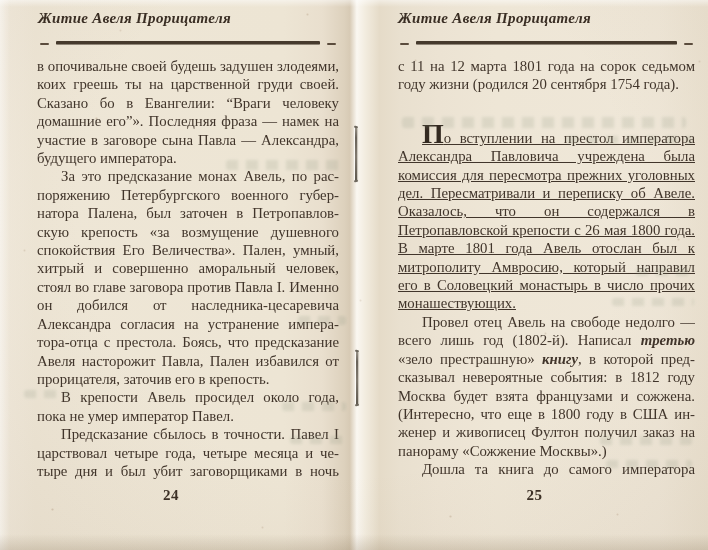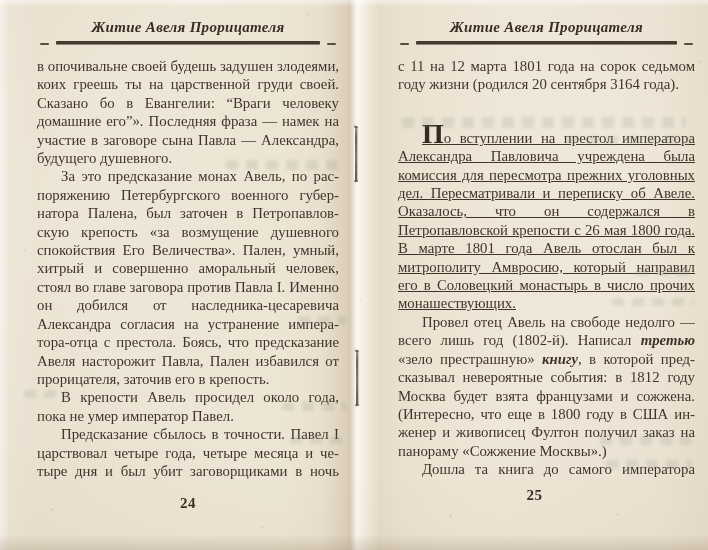--- a/index.html
+++ b/index.html
@@ -12,21 +12,21 @@
       linear-gradient(90deg, rgba(255,255,255,.45) 0, rgba(255,255,255,0) 10px),
       radial-gradient(ellipse at 50% 38%, rgba(0,0,0,0) 55%, rgba(150,125,95,.10) 100%),
       linear-gradient(90deg,
         #f2ebde 0%, #eee6d6 5%, #ede5d4 40%, #e9dfce 45.5%,
         #ddd1bd 48.6%, #d7cab5 49.4%, #faf7f1 50.4%, #f2ecdf 51.6%,
         #e5dbc8 53.6%, #e9e0cf 56.5%, #ece3d3 62%, #eee6d6 70%,
         #efe7d8 93%, #ebe2d1 100%);
     color:#40342a;
   }
   .running-head{
-    position:absolute;top:19px;text-align:center;
+    position:absolute;top:10px;
     font-weight:bold;font-style:italic;font-size:15px;letter-spacing:.3px;color:#3a2e24;
   }
   .running-head.left{left:38px;width:300px;}
   .running-head.right{left:398px;width:297px;}
   .head-rule{position:absolute;top:41px;display:flex;align-items:center;height:4px;}
   .head-rule.left{left:40px;width:296px;}
   .head-rule.right{left:400px;width:293px;}
   .head-rule .dash{width:9px;height:2px;background:#5b4c3d;border-radius:1px;flex:0 0 auto;margin-top:1px;}
   .head-rule .line{
     flex:1 1 auto;height:4px;margin:0 7px;border-radius:1px;
@@ -42,21 +42,21 @@
   .page-body p{margin:0;}
   .page-body p.indent{text-indent:24px;}
   .page-body p.cont{text-align-last:justify;}
   .page-body p.gap{margin-top:35px;text-decoration:underline;}
   .initial{font-weight:bold;font-size:28px;line-height:0;color:#342a21;}
   .bi{font-weight:bold;font-style:italic;}
   .page-num{
     position:absolute;top:487px;text-align:center;
     font-weight:bold;font-size:15px;color:#3c3026;letter-spacing:.5px;
   }
-  .page-num.left{left:38px;width:300px;margin-top:8px;}
+  .page-num.left{left:21px;width:300px;}
   .page-num.right{left:388px;width:293px;}
   .staple{
     position:absolute;width:2px;border-radius:2px;
     background:linear-gradient(180deg,#9a948a,#69635a 20%,#80796e 55%,#5d574d);
     box-shadow:-1px 0 1px rgba(255,255,255,.75), 1px 1px 1px rgba(90,78,58,.3);
   }
   .staple:before,.staple:after{
     content:"";position:absolute;left:-1px;width:4px;height:2px;background:#6d675d;border-radius:1px;
   }
   .staple:before{top:-1px;transform:rotate(18deg);}
@@ -86,35 +86,35 @@
 
   <div class="speckles"></div>
 
   <div class="running-head left">Житие Авеля Прорицателя</div>
   <div class="head-rule left">
     <span class="dash"></span>
     <span class="line"></span>
     <span class="dash"></span>
   </div>
   <div class="page-body left" id="page-body-left">
-      <p><span>в опочивальне своей будешь задушен злоде­ями, коих греешь ты на царственной груди своей. Сказано бо в Евангелии: “Враги че­ловеку домашние его”». Последняя фраза — намек на участие в заговоре сына Павла — Александра, будущего душевного.</span></p>
+      <p><span>в опочивальне своей будешь задушен злоде­ями, коих греешь ты на царственной груди своей. Сказано бо в Евангелии: “Враги че­ловеку домашние его”». Последняя фраза — намек на участие в заговоре сына Павла — Александра, будущего императора.</span></p>
       <p class="indent"><span>За это предсказание монах Авель, по рас­поряжению Петербургского военного губер­натора Палена, был заточен в Петропавлов­скую крепость «за возмущение душевного спокойствия Его Величества». Пален, умный, хитрый и совершенно аморальный человек, стоял во главе заговора против Павла I. Имен­но он добился от наследника-цесаревича Александра согласия на устранение импера­тора-отца с престола. Боясь, что предсказание Авеля насторожит Павла, Пален избавился от прорицателя, заточив его в крепость.</span></p>
       <p class="indent"><span>В крепости Авель просидел около года, пока не умер император Павел.</span></p>
       <p class="indent cont"><span>Предсказание сбылось в точности. Павел I царствовал четыре года, четыре месяца и че­тыре дня и был убит заговорщиками в ночь</span></p>
     </div>
   <div class="page-num left">24</div>
 
   <div class="running-head right">Житие Авеля Прорицателя</div>
   <div class="head-rule right">
     <span class="dash"></span>
     <span class="line"></span>
     <span class="dash"></span>
   </div>
   <div class="page-body right" id="page-body-right">
-      <p><span>с 11 на 12 марта 1801 года на сорок седьмом году жизни (родился 20 сентября 3164 года).</span></p>
+      <p><span>с 11 на 12 марта 1801 года на сорок седьмом году жизни (родился 20 сентября 1754 года).</span></p>
       <p class="indent gap"><span class="initial">П</span><span>о вступлении на престол императора Александра Павловича учреждена была комис­сия для пересмотра прежних уголовных дел. Пересматривали и переписку об Авеле. Ока­залось, что он содержался в Петропавловской крепости с 26 мая 1800 года. В марте 1801 года Авель отослан был к митрополиту Амвросию, который направил его в Соловецкий мона­стырь в число прочих монашествующих.</span></p>
       <p class="indent"><span>Провел отец Авель на свободе недолго — всего лишь год (1802-й). Написал </span><span class="bi">третью</span><span> «зело престрашную» </span><span class="bi">книгу</span><span>, в которой пред­сказывал невероятные события: в 1812 году Москва будет взята французами и сожжена. (Интересно, что еще в 1800 году в США ин­женер и живописец Фултон получил заказ на панораму «Сожжение Москвы».)</span></p>
       <p class="indent cont"><span>Дошла та книга до самого императора Александра I. Обеспокоенный не столько</span></p>
     </div>
   <div class="page-num right">25</div>
 
   <div class="staple top"></div>
   <div class="staple bottom"></div>
 
   <div class="smudge" style="left:226px;top:160px;width:116px;height:10px;"></div>

